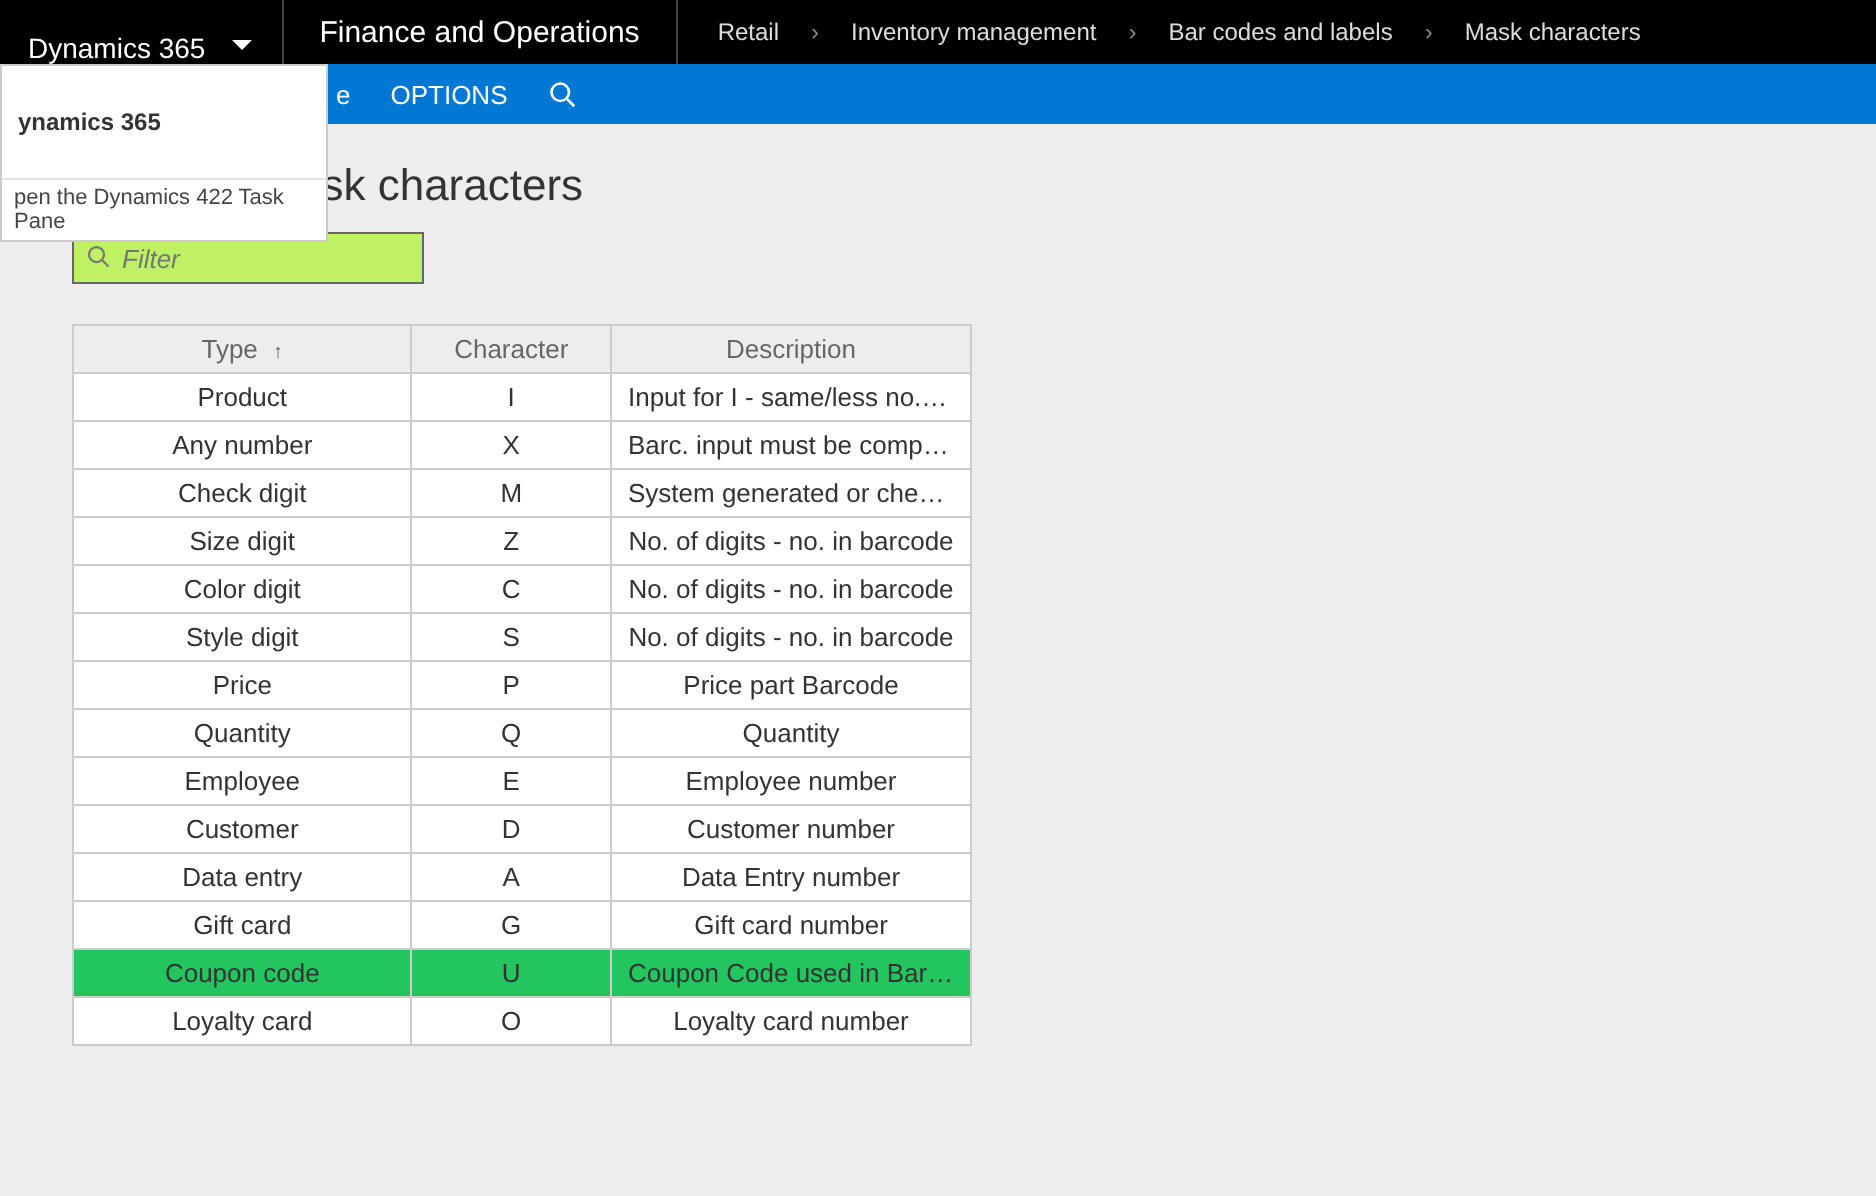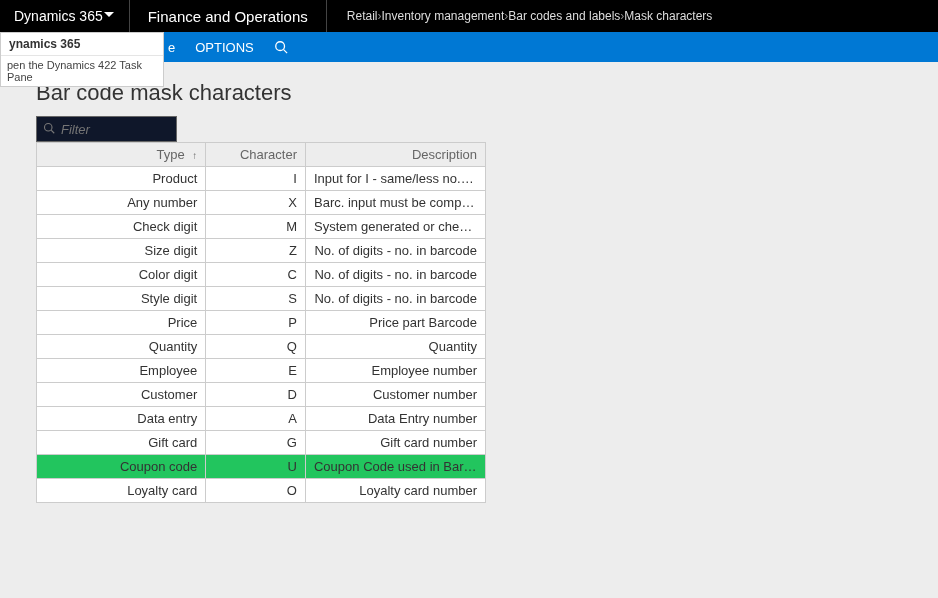--- a/index.html
+++ b/index.html
@@ -20,42 +20,42 @@
     
     .topbar {
       display: flex;
       align-items: stretch;
       background: #000;
       color: #fff;
       height: 32px;
     }
     .topbar-brand {
       display: flex;
-      align-items: center;
+      align-items: flex-end;
       padding: 0 14px;
       font-size: 14px;
       border-right: 1px solid #444;
-      gap: 0;
+      gap: 12px;
       cursor: pointer;
     }
     .topbar-brand svg {
       fill: #fff;
     }
     .topbar-module {
       display: flex;
       align-items: center;
       padding: 0 18px;
       font-size: 15px;
       border-right: 1px solid #444;
     }
     .breadcrumb {
       display: flex;
       align-items: center;
       padding: 0 20px;
-      gap: 0;
+      gap: 16px;
       font-size: 12px;
       color: #ddd;
     }
     .breadcrumb .crumb {
       cursor: pointer;
     }
     .breadcrumb .sep {
       color: #888;
     }
 
@@ -89,21 +89,21 @@
       position: absolute;
       left: 0;
       top: 32px;
       background: #fff;
       border: 1px solid #ccc;
       z-index: 50;
       font-size: 12px;
       width: 164px;
     }
     .brand-dropdown .dd-title {
-      padding: 4px 8px;
+      padding: 21px 8px;
       font-weight: 600;
       border-bottom: 1px solid #e5e5e5;
       color: #333;
     }
     .brand-dropdown .dd-hint {
       padding: 3px 6px;
       color: #444;
       font-size: 11px;
     }
 
@@ -117,26 +117,26 @@
       font-size: 22px;
       font-weight: 300;
       color: #333;
       margin-bottom: 10px;
     }
 
     .filter-box {
       display: flex;
       align-items: center;
       border: 1px solid #666;
-      background: #0f172a;
-      width: 141px;
+      background: #bef264;
+      width: 176px;
       height: 26px;
       padding: 0 6px;
       gap: 6px;
-      margin-bottom: 0;
+      margin-bottom: 20px;
     }
     .filter-box svg { stroke: #777; fill: none; }
     .filter-box input {
       border: none;
       outline: none;
       font-size: 13px;
       width: 100%;
       font-style: italic;
       color: #777;
       background: transparent;
@@ -144,21 +144,21 @@
 
     
     .grid {
       width: 450px;
       border-collapse: collapse;
       background: #fff;
     }
     .grid th, .grid td {
       border: 1px solid #ccc;
       padding: 4px 8px;
-      text-align: right;
+      text-align: center;
       height: 22px;
       font-weight: 400;
       font-size: 13px;
       white-space: nowrap;
       overflow: hidden;
       text-overflow: ellipsis;
     }
     .grid th {
       background: #ededed;
       color: #666;

